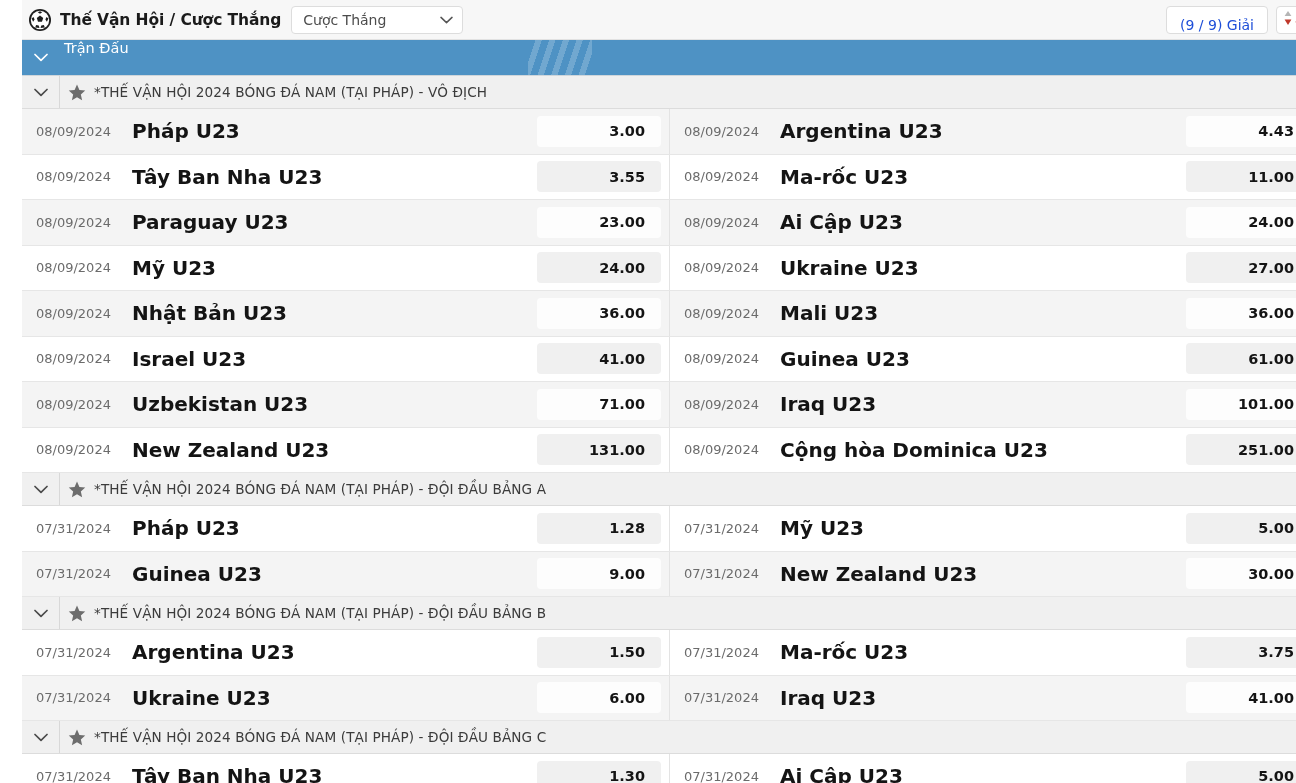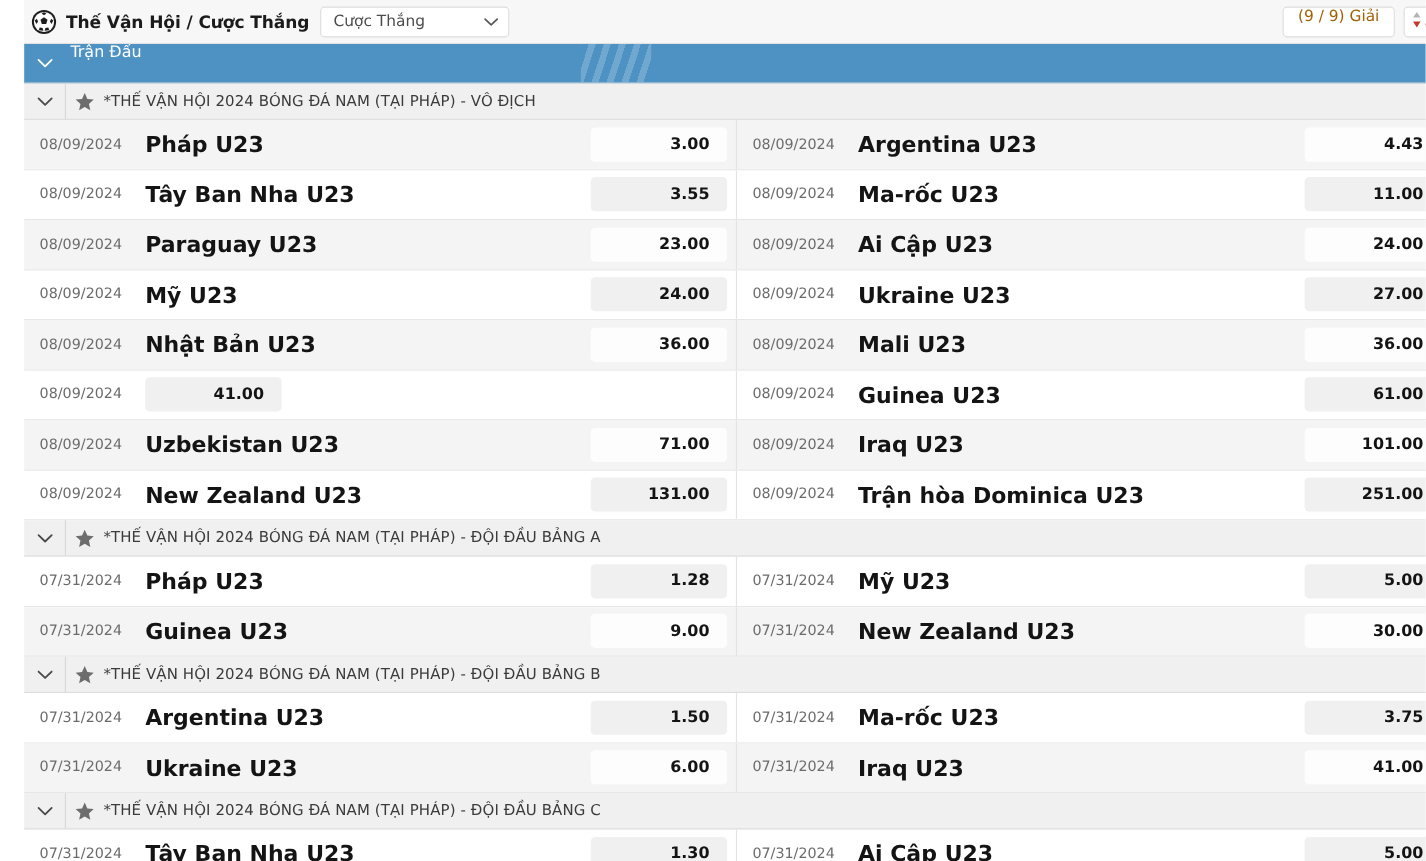--- a/index.html
+++ b/index.html
@@ -39,22 +39,22 @@
   }
   .market-select .ms-label { font-size: 14px; color: #4c4c4c; white-space: nowrap; }
   .chev { width: 13px; height: 8px; margin-left: 14px; flex:0 0 13px; }
   .chev svg { display:block; }
 
   .topbar-right {
     margin-left: auto; display: flex; align-items: center; gap: 8px;
   }
   .league-count {
     height: 28px; background: #ffffff; border: 1px solid #dddddd;
-    border-radius: 4px; display: flex; align-items: flex-start;
-    padding: 0 13px; font-size: 14px; color: #a16207; white-space: nowrap;
+    border-radius: 4px; display: flex; align-items: flex-end;
+    padding: 0 13px; font-size: 14px; color: #1d4ed8; white-space: nowrap;
   }
   .sort-btn {
     height: 28px; width: 34px; background: #ffffff; border: 1px solid #dddddd;
     border-radius: 4px; display: flex; align-items: center; justify-content: center;
     cursor: pointer;
   }
 
   
   .bluebar {
     height: 36px; width: 100%;
@@ -266,20 +266,21 @@
         </div>
         <div class="cell right">
           <span class="cell-date">08/09/2024</span>
           <span class="cell-team">Mali U23</span>
           <span class="odds">36.00</span>
         </div>
       </div>
       <div class="row-pair plain">
         <div class="cell left">
           <span class="cell-date">08/09/2024</span>
+          <span class="cell-team">Israel U23</span>
           <span class="odds">41.00</span>
         </div>
         <div class="cell right">
           <span class="cell-date">08/09/2024</span>
           <span class="cell-team">Guinea U23</span>
           <span class="odds">61.00</span>
         </div>
       </div>
       <div class="row-pair alt">
         <div class="cell left">
@@ -294,21 +295,21 @@
         </div>
       </div>
       <div class="row-pair plain">
         <div class="cell left">
           <span class="cell-date">08/09/2024</span>
           <span class="cell-team">New Zealand U23</span>
           <span class="odds">131.00</span>
         </div>
         <div class="cell right">
           <span class="cell-date">08/09/2024</span>
-          <span class="cell-team">Trận hòa Dominica U23</span>
+          <span class="cell-team">Cộng hòa Dominica U23</span>
           <span class="odds">251.00</span>
         </div>
       </div>
       <div class="sec-header">
         <span class="caret-cell">
           <svg viewBox="0 0 14 9" width="14" height="9">
             <path d="M1 1.5 L7 7.3 L13 1.5" stroke="#4a4a4a" stroke-width="1.7" fill="none" stroke-linecap="round" stroke-linejoin="round"></path>
           </svg>
         </span>
         <span class="star-cell">

